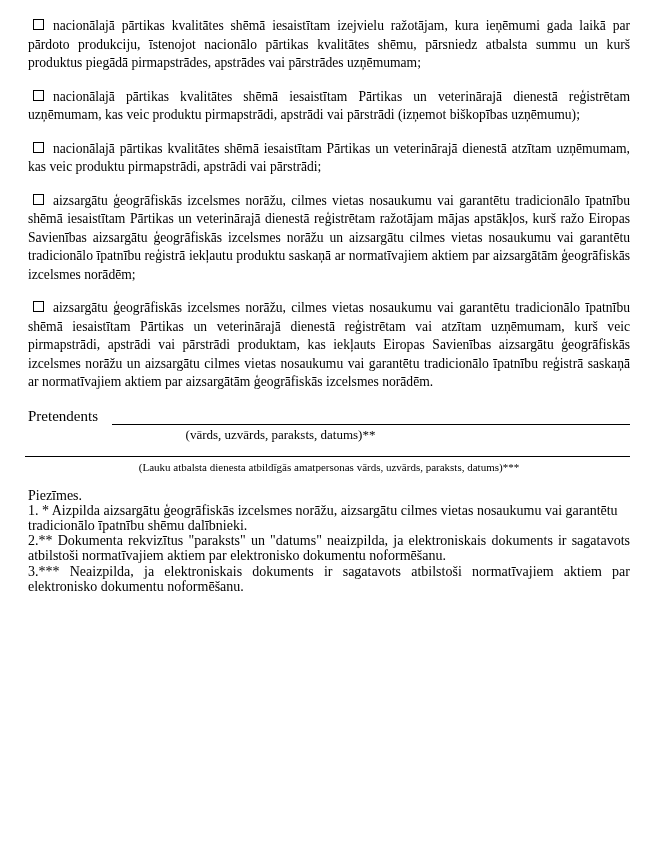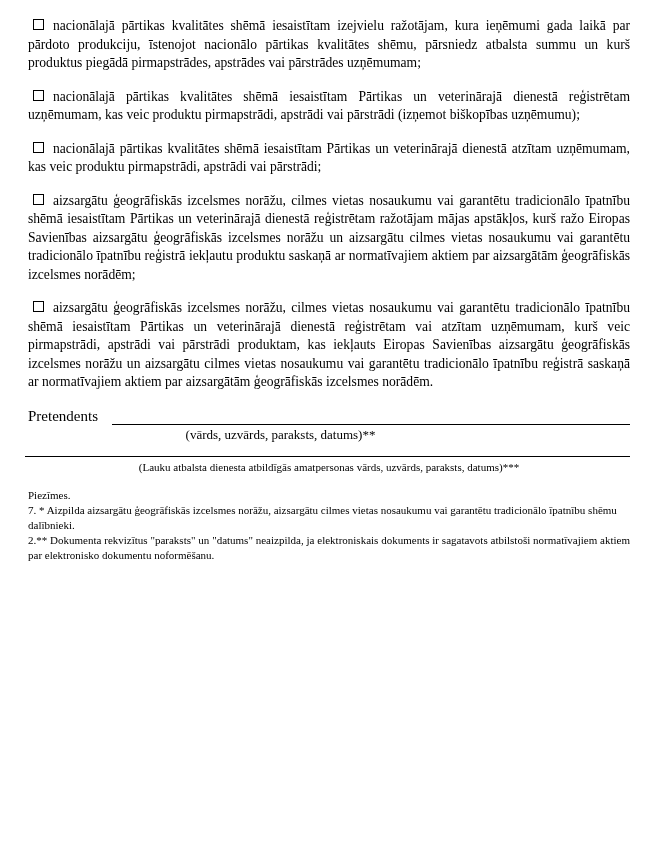--- a/index.html
+++ b/index.html
@@ -56,21 +56,21 @@
     margin: 13px 0 2px -3px;
     height: 0;
   }
   .caption-official {
     text-align: center;
     font-size: 11px;
     line-height: 16px;
   }
   .notes {
     margin-top: 13px;
-    font-size: 11px;
+    font-size: 14px;
     line-height: 15.2px;
   }
   .notes-heading { margin: 0; }
   .note { margin: 0; }
   .note.justify { text-align: justify; }
 </style>
 </head>
 <body>
 
 <div class="page">
@@ -92,17 +92,18 @@
     <span class="applicant-label">Pretendents</span>
     <span class="sig-line"></span>
   </div>
   <div class="caption-applicant">(vārds, uzvārds, paraksts, datums)**</div>
 
   <div class="divider-line"></div>
   <div class="caption-official">(Lauku atbalsta dienesta atbildīgās amatpersonas vārds, uzvārds, paraksts, datums)***</div>
 
   <div class="notes">
     <p class="notes-heading">Piezīmes.</p>
-    <p class="note">7. * Aizpilda aizsargātu ģeogrāfiskās izcelsmes norāžu, aizsargātu cilmes vietas nosaukumu vai garantētu tradicionālo īpatnību shēmu dalībnieki.</p>
+    <p class="note">1. * Aizpilda aizsargātu ģeogrāfiskās izcelsmes norāžu, aizsargātu cilmes vietas nosaukumu vai garantētu tradicionālo īpatnību shēmu dalībnieki.</p>
     <p class="note justify">2.** Dokumenta rekvizītus "paraksts" un "datums" neaizpilda, ja elektroniskais dokuments ir sagatavots atbilstoši normatīvajiem aktiem par elektronisko dokumentu noformēšanu.</p>
+    <p class="note justify">3.*** Neaizpilda, ja elektroniskais dokuments ir sagatavots atbilstoši normatīvajiem aktiem par elektronisko dokumentu noformēšanu.</p>
   </div>
 
 </div>
 
 </body></html>

